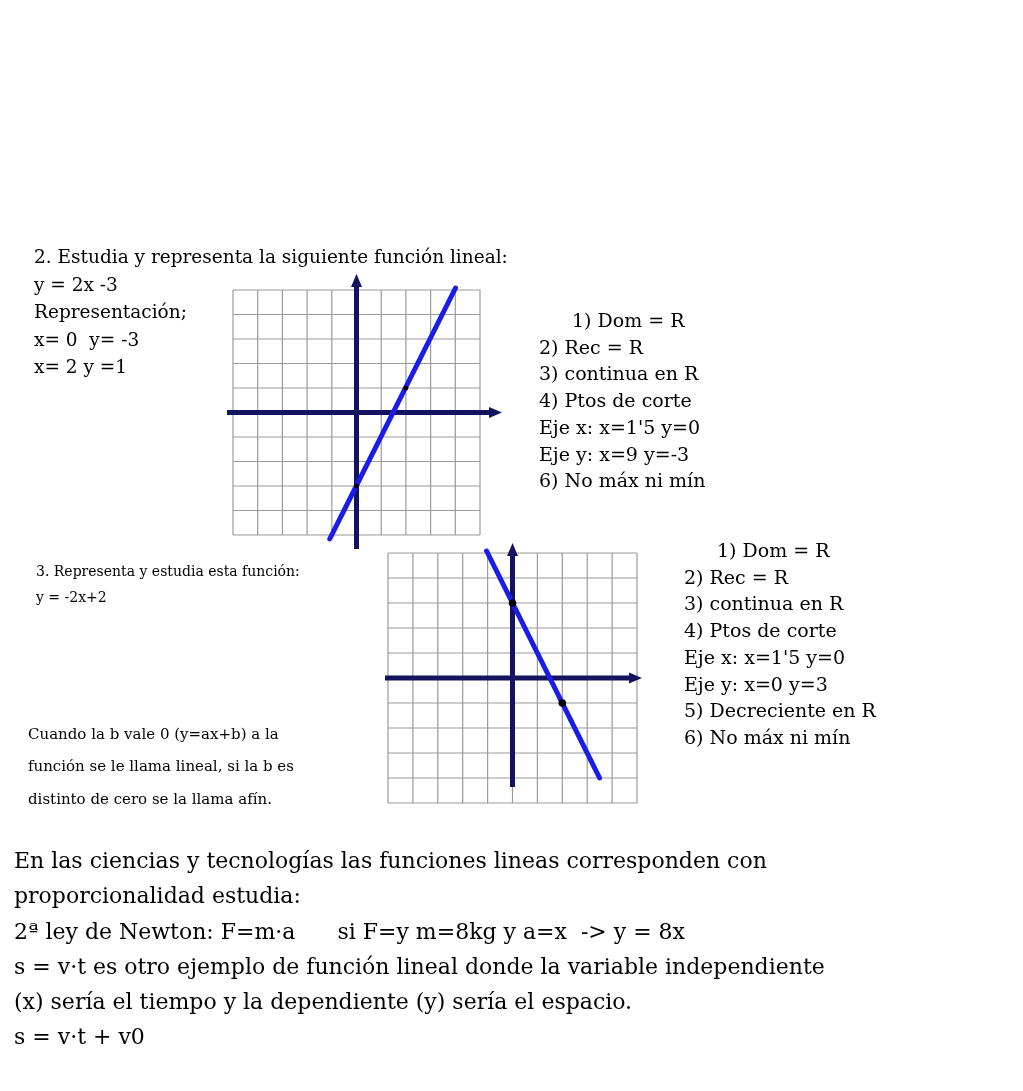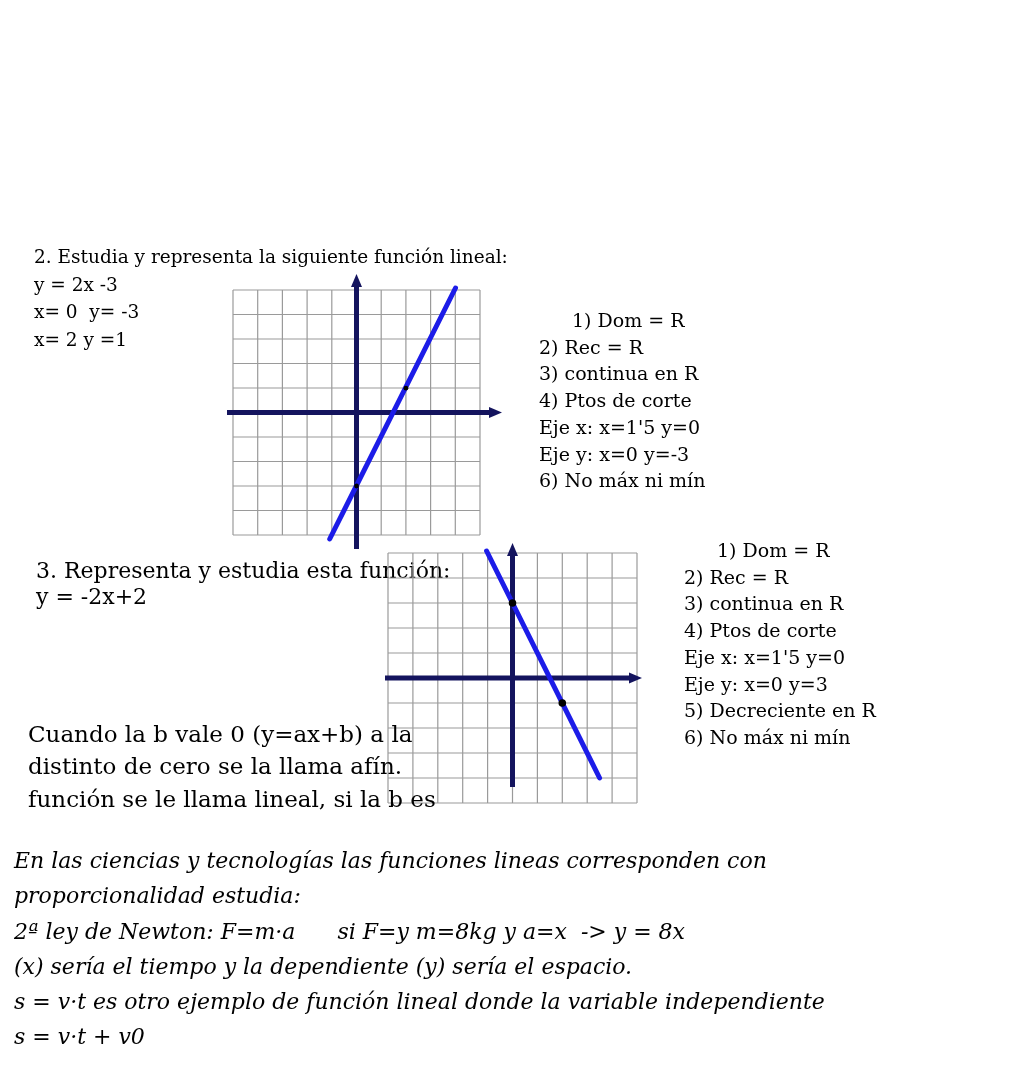--- a/index.html
+++ b/index.html
@@ -9,37 +9,38 @@
     background:#ffffff;
     font-family:"DejaVu Serif","Liberation Serif",serif;
     color:#000;
     overflow:hidden;
   }
   .abs { position:absolute; }
   .tline { white-space:pre; }
 
   .sec2 { left:34px; top:243px; font-size:18.5px; line-height:27.5px; }
   .list1 { left:539px; top:307px; font-size:19px; line-height:26.7px; }
-  .sec3 { left:36px; top:558px; font-size:22px; line-height:26.3px; }
+  .sec3 { left:36px; top:558px; font-size:14px; line-height:26.3px; }
   .list2 { left:684px; top:537px; font-size:19px; line-height:26.7px; }
-  .note { left:28px; top:718px; font-size:23px; line-height:32.3px; }
-  .bottom { left:14px; top:843px; font-size:22px; line-height:35.3px;font-style:italic; }
+  .note { left:28px; top:718px; font-size:15px; line-height:32.3px; }
+  .bottom { left:14px; top:843px; font-size:22px; line-height:35.3px; }
 
   .num-list .tline:first-child { padding-left:5px;margin-left:28px; }
 
   svg.graph { position:absolute; display:block; }
 </style>
 </head>
 <body>
 
 <div class="page">
 
   <div class="abs sec2">
       <div class="tline">2. Estudia y representa la siguiente función lineal:</div>
       <div class="tline">y = 2x -3</div>
+      <div class="tline">Representación;</div>
       <div class="tline">x= 0  y= -3</div>
       <div class="tline">x= 2 y =1</div>
     </div>
 
   <svg class="graph" xmlns="http://www.w3.org/2000/svg" width="292" height="292" viewBox="0 0 292 292" style="left: 220px; top: 268px;">
       <line x1="13" y1="22" x2="13" y2="267" stroke="#9a9a9a" stroke-width="1.2"></line>
       <line x1="37.7" y1="22" x2="37.7" y2="267" stroke="#9a9a9a" stroke-width="1.2"></line>
       <line x1="62.4" y1="22" x2="62.4" y2="267" stroke="#9a9a9a" stroke-width="1.2"></line>
       <line x1="87.1" y1="22" x2="87.1" y2="267" stroke="#9a9a9a" stroke-width="1.2"></line>
       <line x1="111.8" y1="22" x2="111.8" y2="267" stroke="#9a9a9a" stroke-width="1.2"></line>
@@ -68,21 +69,21 @@
       <circle cx="136.5" cy="218" r="2.4" fill="#000000"></circle>
       <circle cx="185.9" cy="120.2" r="2.4" fill="#000000"></circle>
     </svg>
 
   <div class="abs list1 num-list">
       <div class="tline">1) Dom = R</div>
       <div class="tline">2) Rec = R</div>
       <div class="tline">3) continua en R</div>
       <div class="tline">4) Ptos de corte</div>
       <div class="tline">Eje x: x=1'5 y=0</div>
-      <div class="tline">Eje y: x=0 y=-3</div>
+      <div class="tline">Eje y: x=9 y=-3</div>
       <div class="tline">6) No máx ni mín</div>
     </div>
 
   <div class="abs sec3">
       <div class="tline">3. Representa y estudia esta función:</div>
       <div class="tline">y = -2x+2</div>
     </div>
 
   <svg class="graph" xmlns="http://www.w3.org/2000/svg" width="278" height="278" viewBox="0 0 278 278" style="left: 375px; top: 538px;">
       <line x1="13" y1="15" x2="13" y2="265" stroke="#9a9a9a" stroke-width="1.2"></line>
@@ -122,26 +123,26 @@
       <div class="tline">3) continua en R</div>
       <div class="tline">4) Ptos de corte</div>
       <div class="tline">Eje x: x=1'5 y=0</div>
       <div class="tline">Eje y: x=0 y=3</div>
       <div class="tline">5) Decreciente en R</div>
       <div class="tline">6) No máx ni mín</div>
     </div>
 
   <div class="abs note">
       <div class="tline">Cuando la b vale 0 (y=ax+b) a la</div>
+      <div class="tline">función se le llama lineal, si la b es</div>
       <div class="tline">distinto de cero se la llama afín.</div>
-      <div class="tline">función se le llama lineal, si la b es</div>
     </div>
 
   <div class="abs bottom">
       <div class="tline">En las ciencias y tecnologías las funciones lineas corresponden con</div>
       <div class="tline">proporcionalidad estudia:</div>
       <div class="tline">2ª ley de Newton: F=m·a      si F=y m=8kg y a=x  -&gt; y = 8x</div>
+      <div class="tline">s = v·t es otro ejemplo de función lineal donde la variable independiente</div>
       <div class="tline">(x) sería el tiempo y la dependiente (y) sería el espacio.</div>
-      <div class="tline">s = v·t es otro ejemplo de función lineal donde la variable independiente</div>
       <div class="tline">s = v·t + v0</div>
     </div>
 
 </div>
 
 </body></html>

